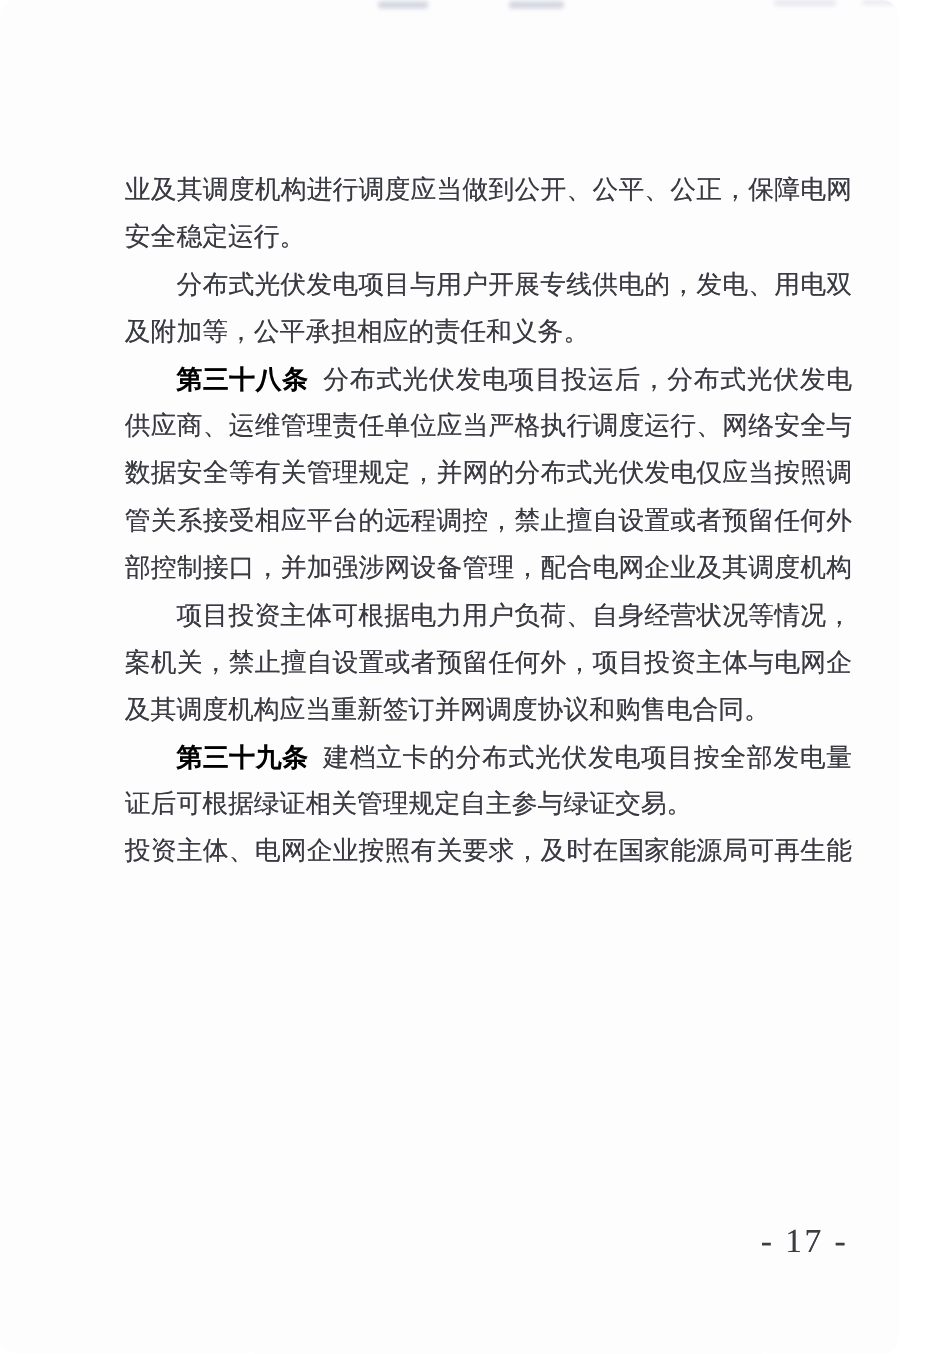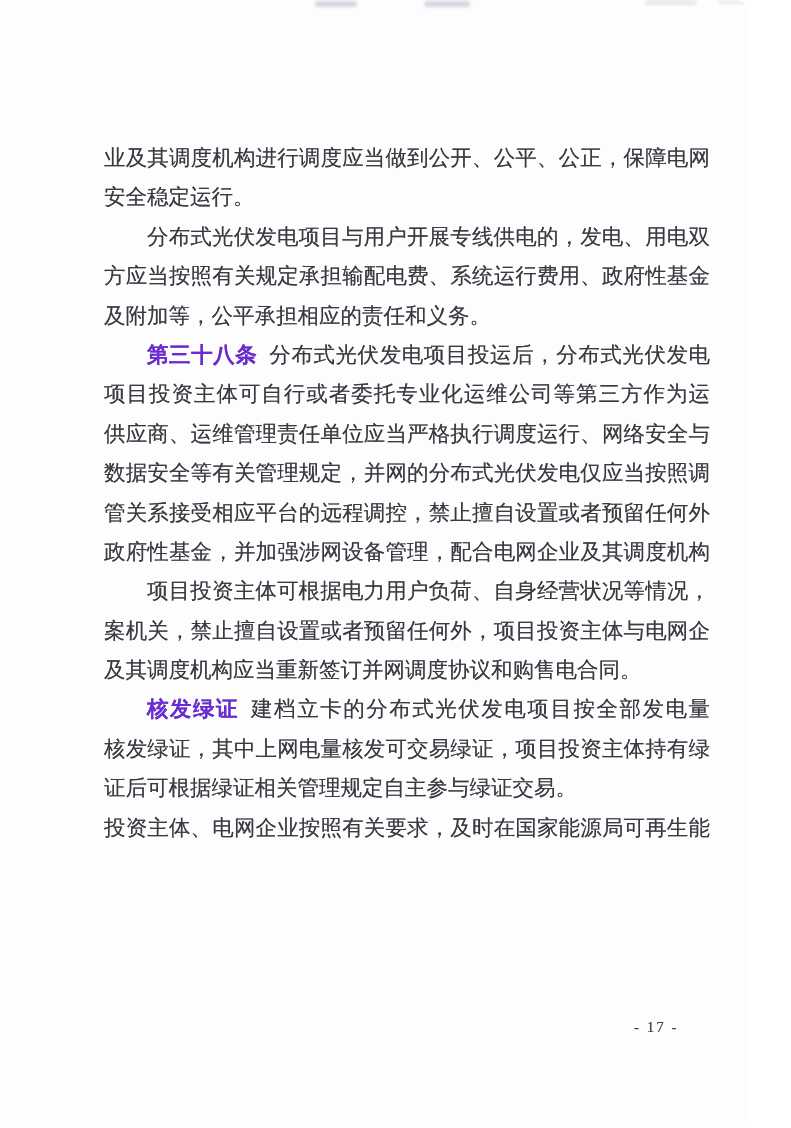--- a/index.html
+++ b/index.html
@@ -43,30 +43,30 @@
     text-align: justify;
     text-align-last: justify;
     text-shadow: 0 0 0.5px rgba(58, 58, 66, 0.65);
     overflow: hidden;
   }
   .line.indent { padding-left: 43px; }
   .line.para-end { text-align-last: left; }
   .article-num {
     font-family: "Liberation Sans", "DejaVu Sans", sans-serif;
     font-weight: 700;
-    color: #6d28d9;
+    color: #000000;
     margin-right: 12px;
   }
   .page-number {
     position: absolute;
     left: 634px;
     top: 1019px;
     width: 80px;
     font-family: "Liberation Serif", "DejaVu Serif", serif;
-    font-size: 15px;
+    font-size: 28px;
     letter-spacing: 2px;
     color: #3c3c44;
     text-shadow: 0 0 0.5px rgba(60, 60, 68, 0.6);
     white-space: nowrap;
   }
 </style>
 </head>
 <body>
 
 <div class="page">
@@ -75,31 +75,28 @@
     <div class="artifact a2"></div>
     <div class="artifact a3"></div>
     <div class="artifact a4"></div>
     <div class="artifact a5"></div>
   </div>
 
   <main class="text-block" id="doc-body">
       <div class="line">业及其调度机构进行调度应当做到公开、公平、公正，保障电网</div>
       <div class="line para-end">安全稳定运行。</div>
       <div class="line indent">分布式光伏发电项目与用户开展专线供电的，发电、用电双</div>
-      <div class="line">方应当按照有关规定承担输配电费、系统运行费用、政府性基金</div>
       <div class="line para-end">及附加等，公平承担相应的责任和义务。</div>
       <div class="line indent"><span class="article-num">第三十八条</span>分布式光伏发电项目投运后，分布式光伏发电</div>
-      <div class="line">项目投资主体可自行或者委托专业化运维公司等第三方作为运</div>
       <div class="line">供应商、运维管理责任单位应当严格执行调度运行、网络安全与</div>
       <div class="line">数据安全等有关管理规定，并网的分布式光伏发电仅应当按照调</div>
       <div class="line">管关系接受相应平台的远程调控，禁止擅自设置或者预留任何外</div>
-      <div class="line">政府性基金，并加强涉网设备管理，配合电网企业及其调度机构</div>
+      <div class="line">部控制接口，并加强涉网设备管理，配合电网企业及其调度机构</div>
       <div class="line indent">项目投资主体可根据电力用户负荷、自身经营状况等情况，</div>
       <div class="line">案机关，禁止擅自设置或者预留任何外，项目投资主体与电网企业</div>
       <div class="line para-end">及其调度机构应当重新签订并网调度协议和购售电合同。</div>
-      <div class="line indent"><span class="article-num">核发绿证</span>建档立卡的分布式光伏发电项目按全部发电量</div>
-      <div class="line">核发绿证，其中上网电量核发可交易绿证，项目投资主体持有绿</div>
+      <div class="line indent"><span class="article-num">第三十九条</span>建档立卡的分布式光伏发电项目按全部发电量</div>
       <div class="line para-end">证后可根据绿证相关管理规定自主参与绿证交易。</div>
       <div class="line">投资主体、电网企业按照有关要求，及时在国家能源局可再生能</div>
     </main>
 
   <div class="page-number">- 17 -</div>
 </div>
 
 </body></html>

